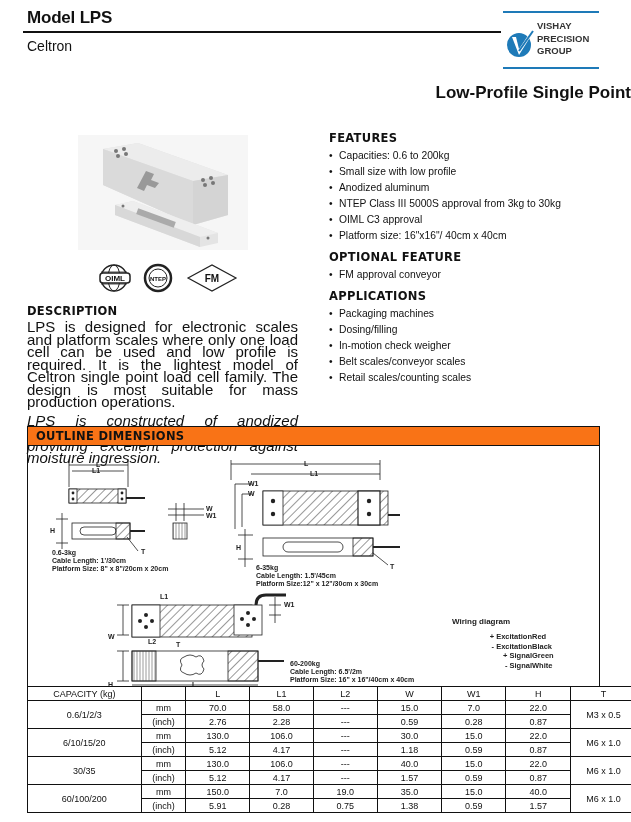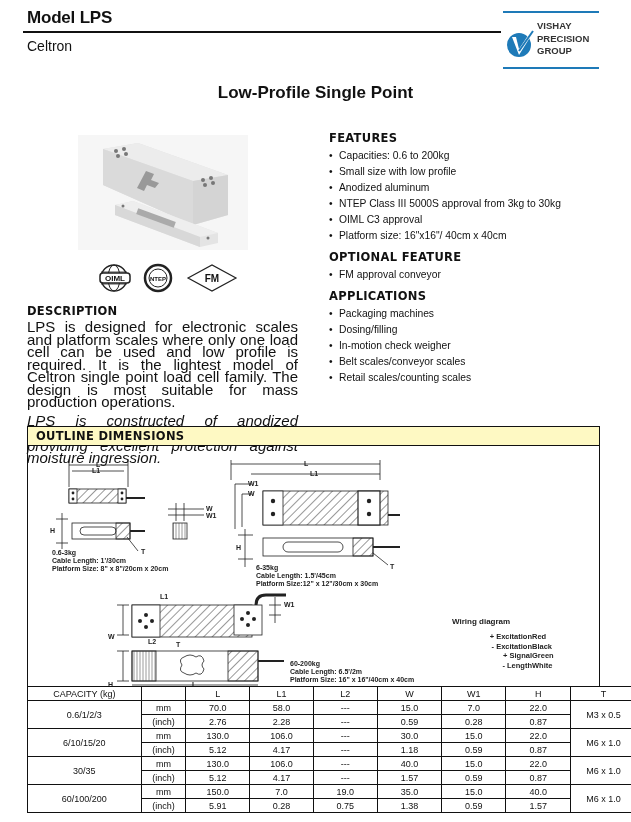--- a/index.html
+++ b/index.html
@@ -10,39 +10,39 @@
   .header-rule { position: absolute; left: 23px; top: 31px; width: 478px; height: 2px; background: #111; }
   .brand { position: absolute; left: 27px; top: 38px; font-size: 14px; }
 
   .logo { position: absolute; left: 503px; top: 11px; width: 96px; height: 58px; }
   .logo .bar-top, .logo .bar-bot { position: absolute; left: 0; width: 96px; height: 2px; background: #1e7ab8; }
   .logo .bar-top { top: 0; } .logo .bar-bot { top: 56px; }
   .logo .mark { position: absolute; left: 3px; top: 18px; width: 30px; height: 30px; }
   .logo .t1 { position: absolute; left: 34px; top: 9px; font-size: 9.5px; font-weight: bold; color: #333; }
   .logo .t2 { position: absolute; left: 34px; top: 22px; font-size: 9.5px; font-weight: bold; color: #333; line-height: 12px; }
 
-  .page-title { position: absolute; left: 0; width: 631px; top: 83px; text-align: center; font-size: 17px; font-weight: bold; }
+  .page-title { position: absolute; left: 0; width: 631px; top: 83px; text-align: right; font-size: 17px; font-weight: bold; }
 
   .photo { position: absolute; left: 78px; top: 135px; width: 170px; height: 115px; }
   .cert-row { position: absolute; left: 98px; top: 262px; width: 140px; height: 32px; }
 
   .sec-h { font-family: "DejaVu Sans", sans-serif; font-weight: bold; font-size: 11.5px; letter-spacing: 0.3px; }
   .desc { position: absolute; left: 27px; top: 304px; width: 271px; }
   .desc p { font-size: 15px; line-height: 12.5px; text-align: justify; margin-top: 3px; }
   .desc p + p { margin-top: 6px; font-style: italic; }
 
   .right-col { position: absolute; left: 329px; top: 131px; width: 290px; }
   .right-col ul { list-style: none; margin-top: 4px; }
   .right-col li { font-size: 10.3px; line-height: 16px; padding-left: 10px; position: relative; }
   .right-col li::before { content: "•"; position: absolute; left: 0; top: 0; }
   .right-col .sec-h + ul { margin-top: 3px; }
   .right-col .block { margin-bottom: 6px; }
 
   .outline { position: absolute; left: 27px; top: 426px; width: 573px; height: 260px; border: 1px solid #111; border-bottom: none; }
-  .outline-head { height: 19px; background: #fef9c3; border-bottom: 1px solid #111; padding-left: 8px; line-height: 19px; }
+  .outline-head { height: 19px; background: #f97316; border-bottom: 1px solid #111; padding-left: 8px; line-height: 19px; }
   .drawing { position: absolute; left: 0; top: 20px; width: 571px; height: 240px; }
   .dtext { font-family: "Liberation Sans", sans-serif; font-size: 7px; font-weight: bold; fill: #222; }
 
   .wiring { position: absolute; left: 452px; top: 617px; width: 140px; font-size: 7.5px; font-weight: bold; color: #222; }
   .wiring .wt { font-size: 8px; margin-bottom: 6px; }
   .wiring .wr { display: flex; line-height: 9.5px; }
   .wiring .wr span:first-child { width: 80px; text-align: right; }
 
   table.dims { position: absolute; left: 27px; top: 686px; width: 610px; border-collapse: collapse; font-size: 9px; }
   table.dims td, table.dims th { border: 1px solid #111; text-align: center; font-weight: normal; height: 14px; padding: 0; }
@@ -293,21 +293,21 @@
     </div>
   <div class="wr">
       <span>- Excitation</span>
       <span>Black</span>
     </div>
   <div class="wr">
       <span>+ Signal</span>
       <span>Green</span>
     </div>
   <div class="wr">
-      <span>- Length</span>
+      <span>- Signal</span>
       <span>White</span>
     </div>
 </div>
 
 <table class="dims">
   <colgroup>
     <col style="width:107px">
       <col style="width:42px">
       <col style="width:60px">
       <col style="width:60px">

